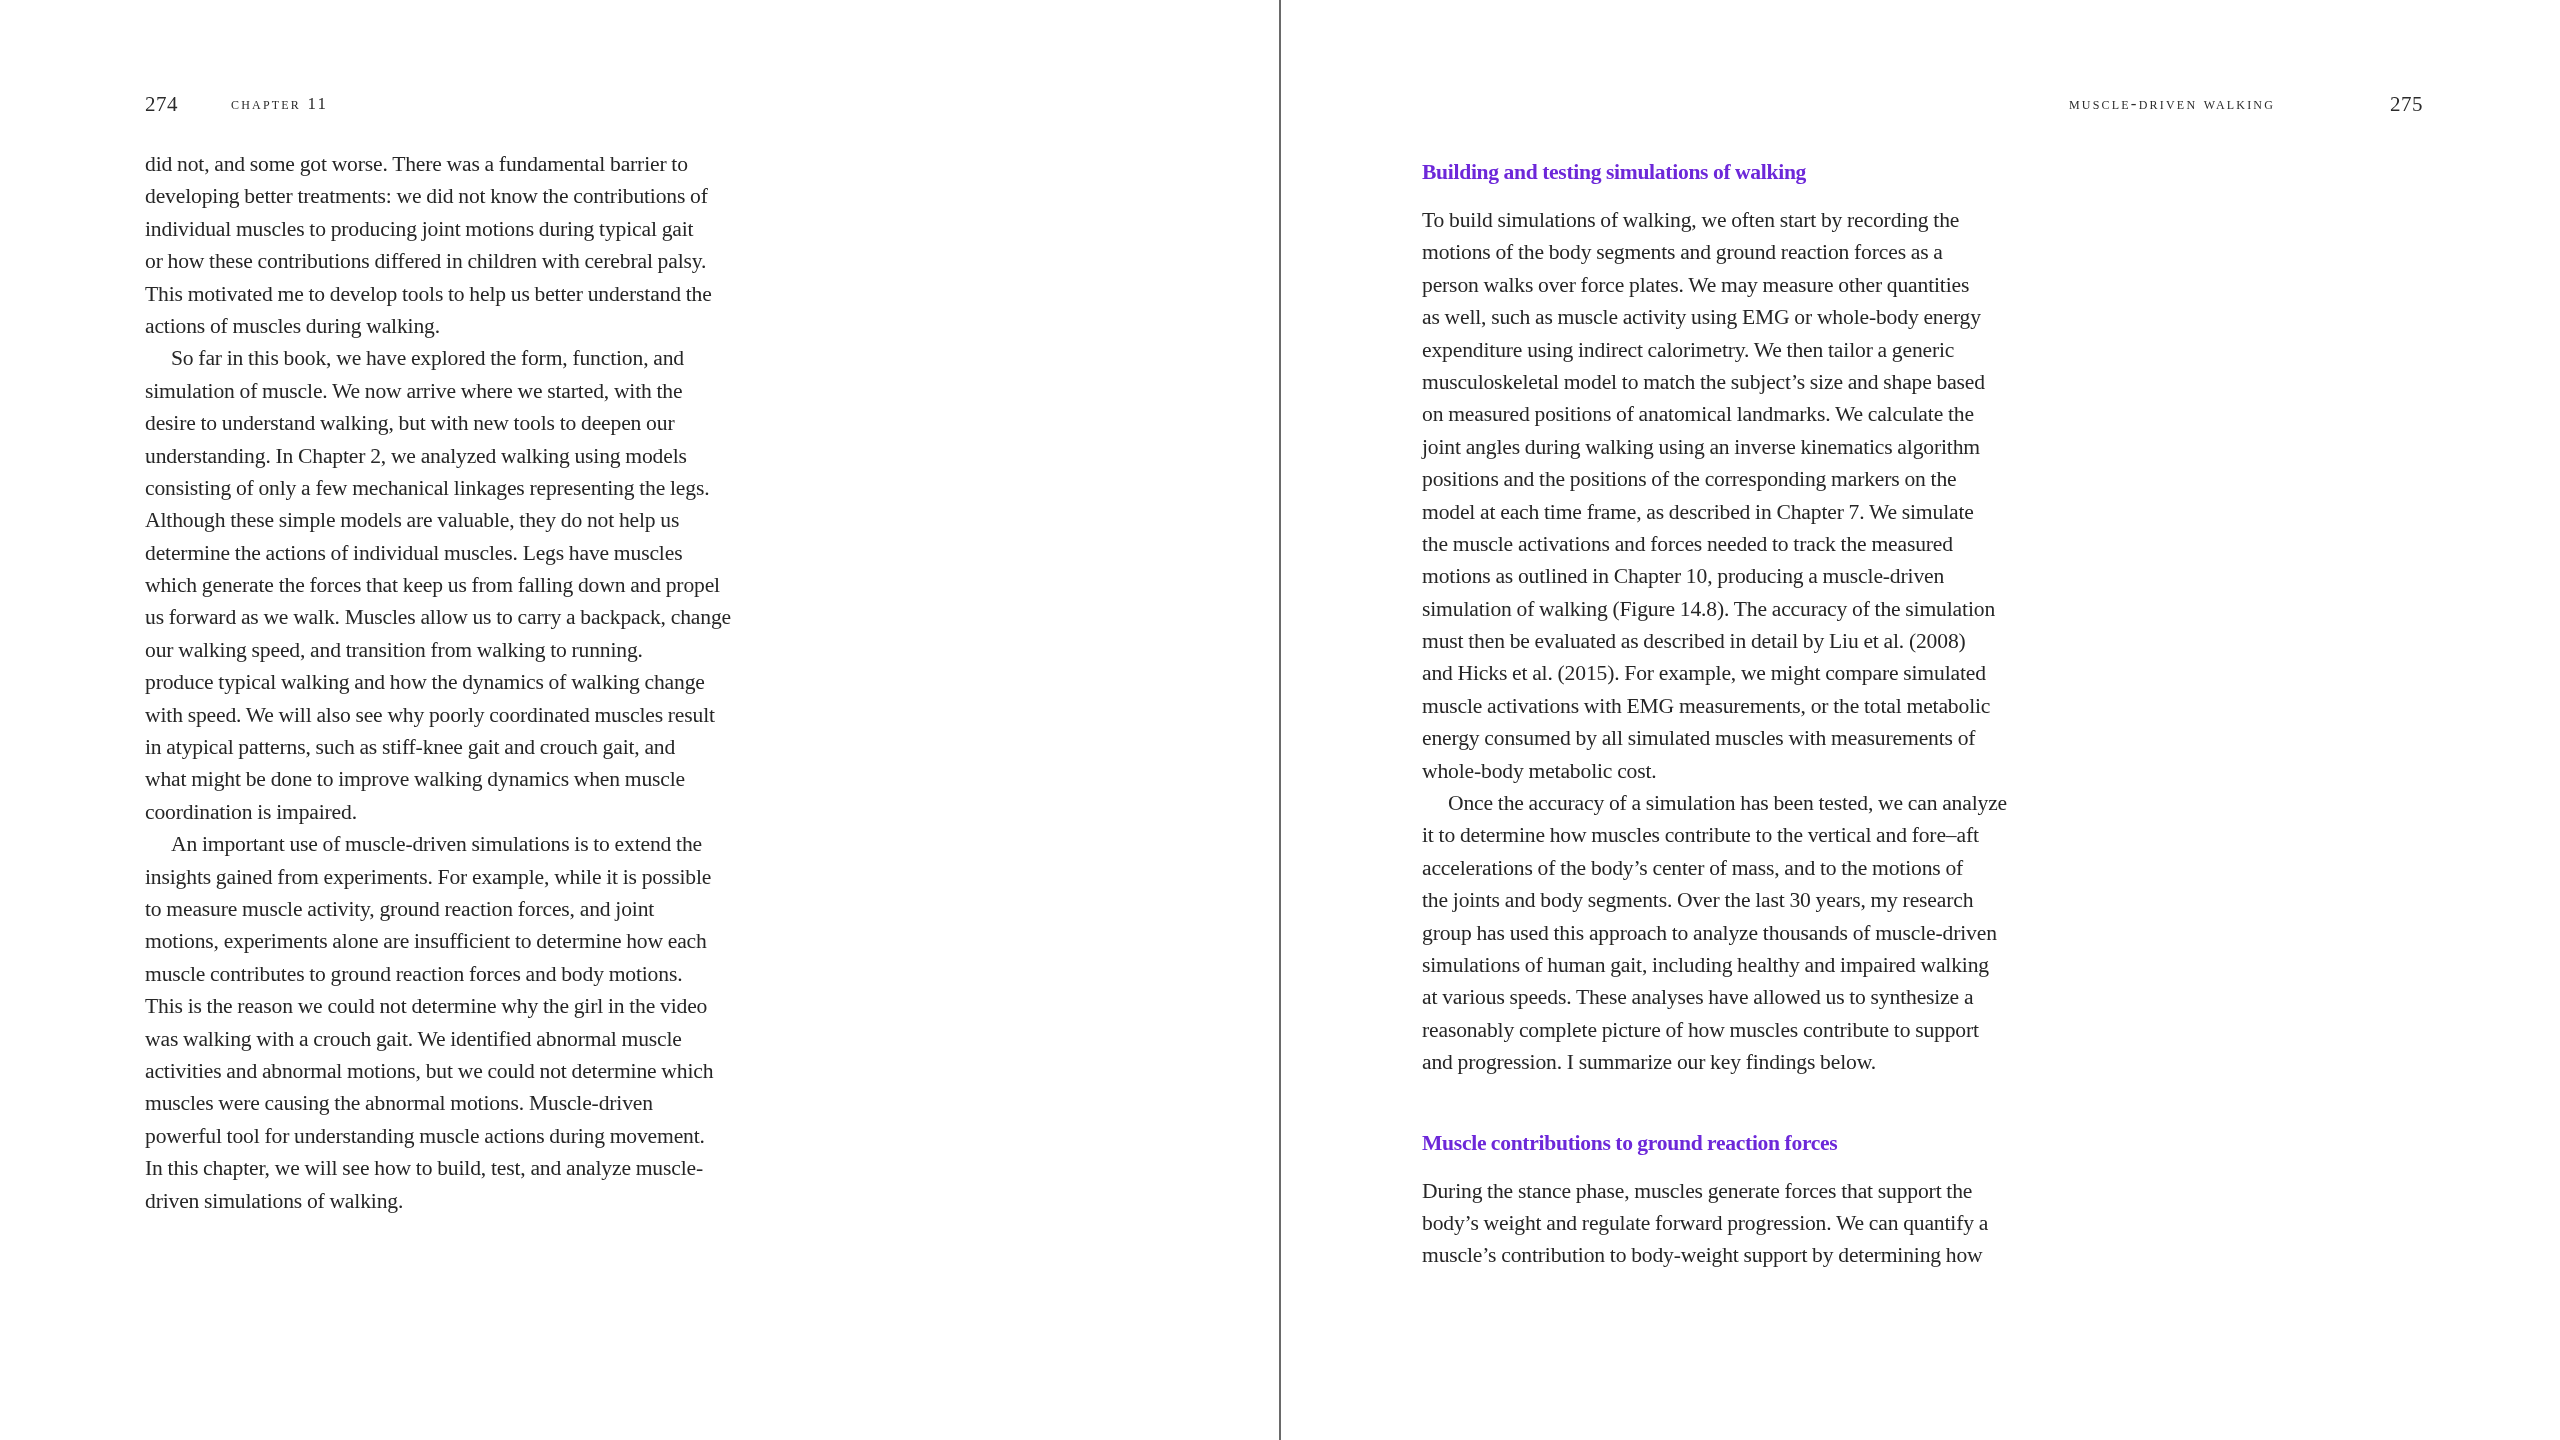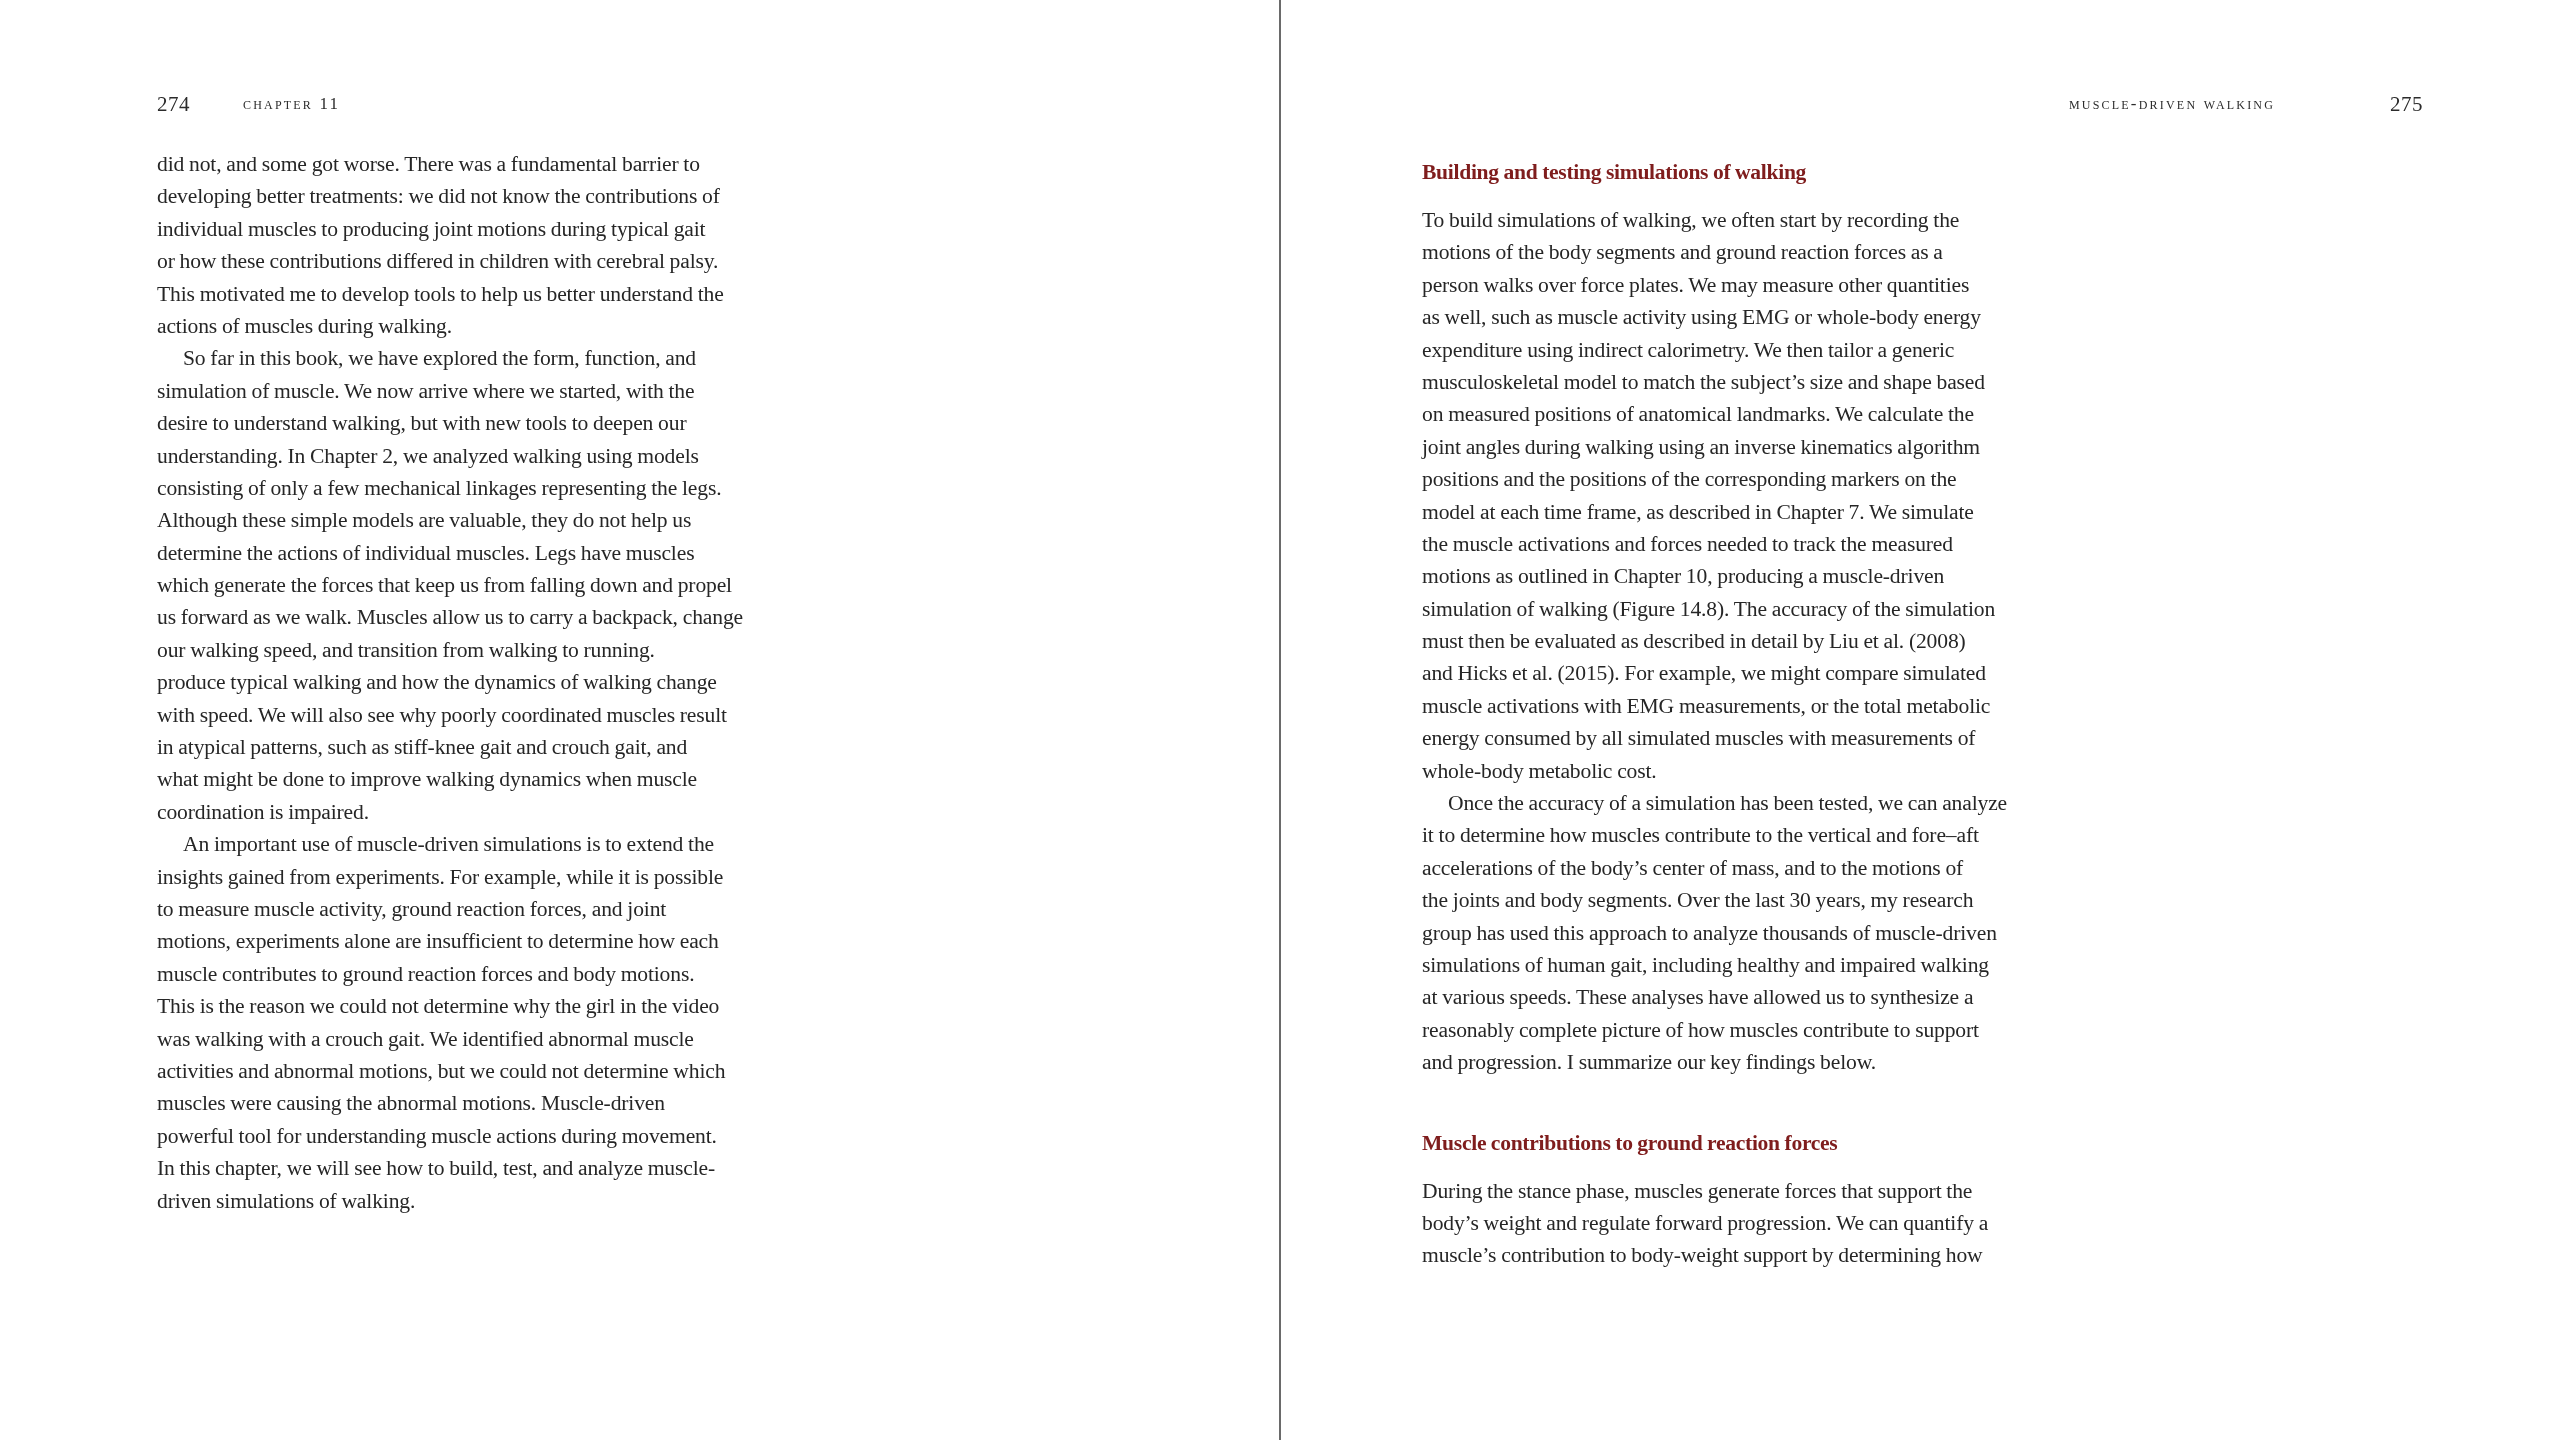--- a/index.html
+++ b/index.html
@@ -26,21 +26,21 @@
     top: 0;
     width: 2px;
     height: 1440px;
     background: #6a6a6a;
   }
   .page {
     position: absolute;
     top: 0;
     height: 1440px;
   }
-  .page-left { left: 16px; width: 1215px; }
+  .page-left { left: 4px; width: 1215px; }
   .page-right { left: 1281px; width: 1279px; }
 
   .running-head {
     position: absolute;
     top: 92px;
     font-size: 19px;
     line-height: 24px;
     white-space: nowrap;
     color: #2b2b2b;
   }
@@ -79,21 +79,21 @@
   }
   .indent { padding-left: 26px; }
 
   .section-heading {
     display: block;
     white-space: nowrap;
     font-weight: bold;
     font-size: 21.6px;
     letter-spacing: -0.3px;
     height: 32px;
-    color: #7f1d1d;
+    color: #6d28d9;
   }
   .heading-gap-after { height: 16px; }
   .section-gap { height: 48px; }
   .para { display: block; }
 </style>
 </head>
 <body>
 
 <div class="spread">
 

